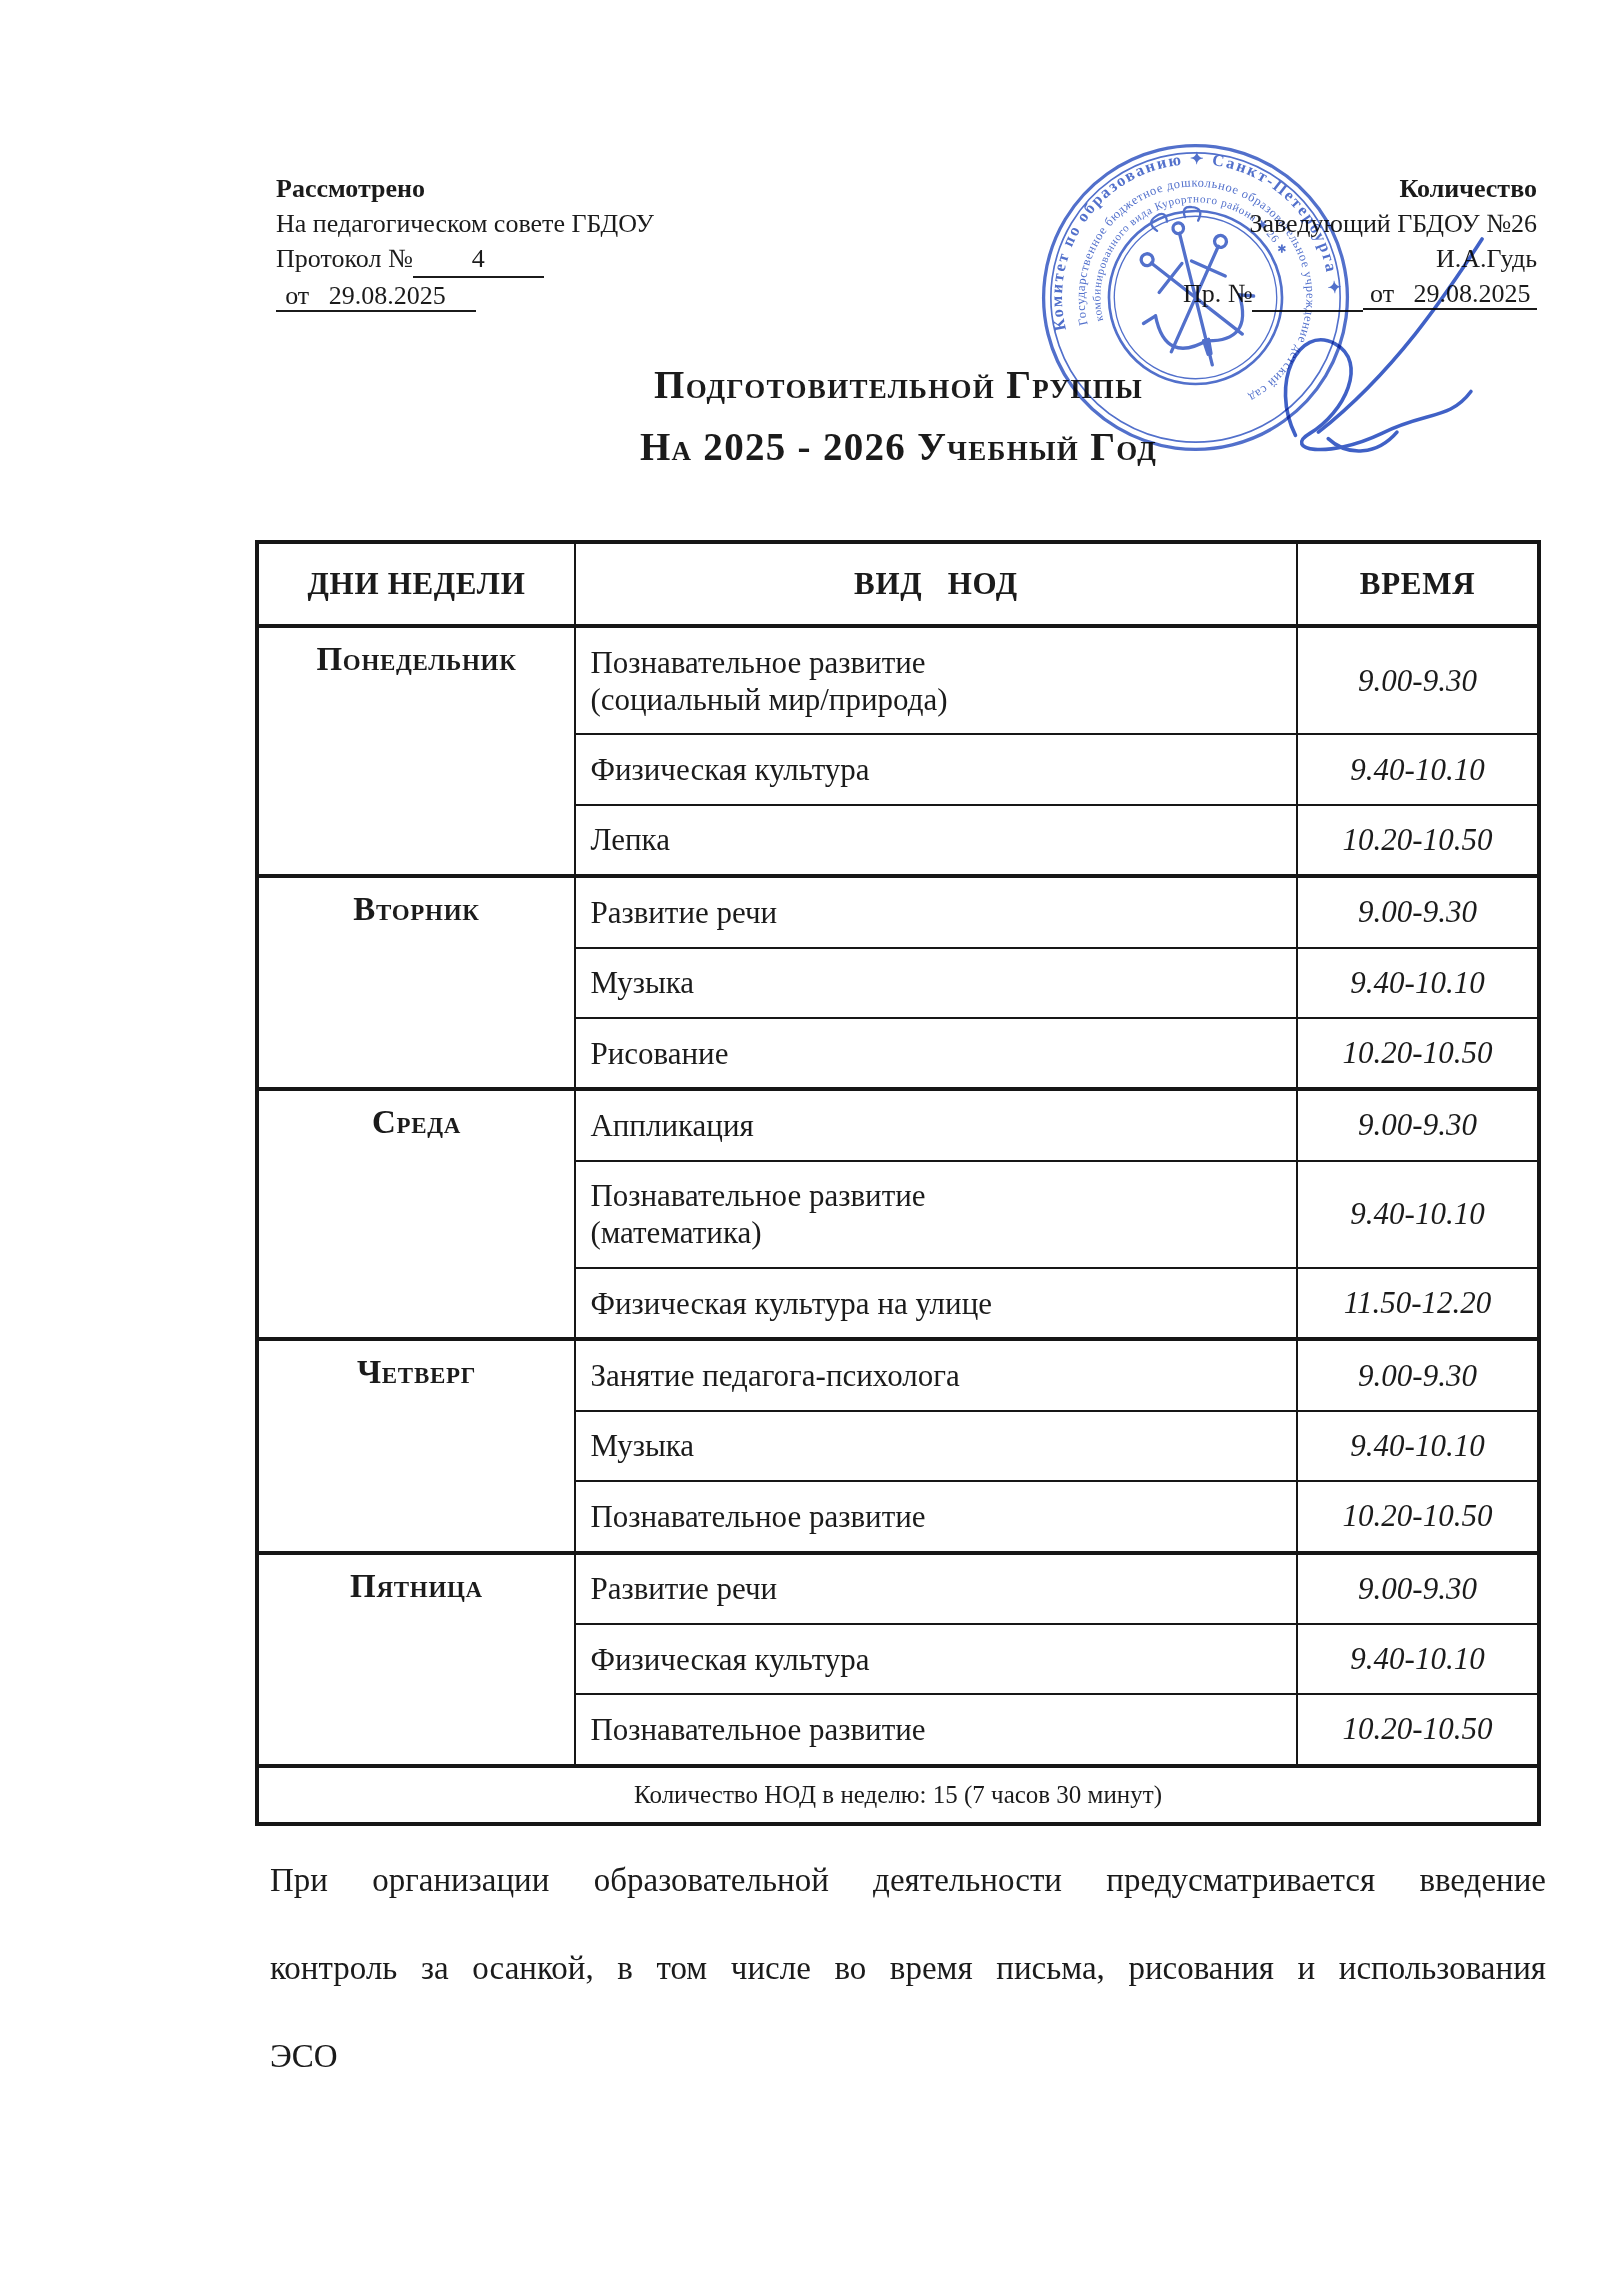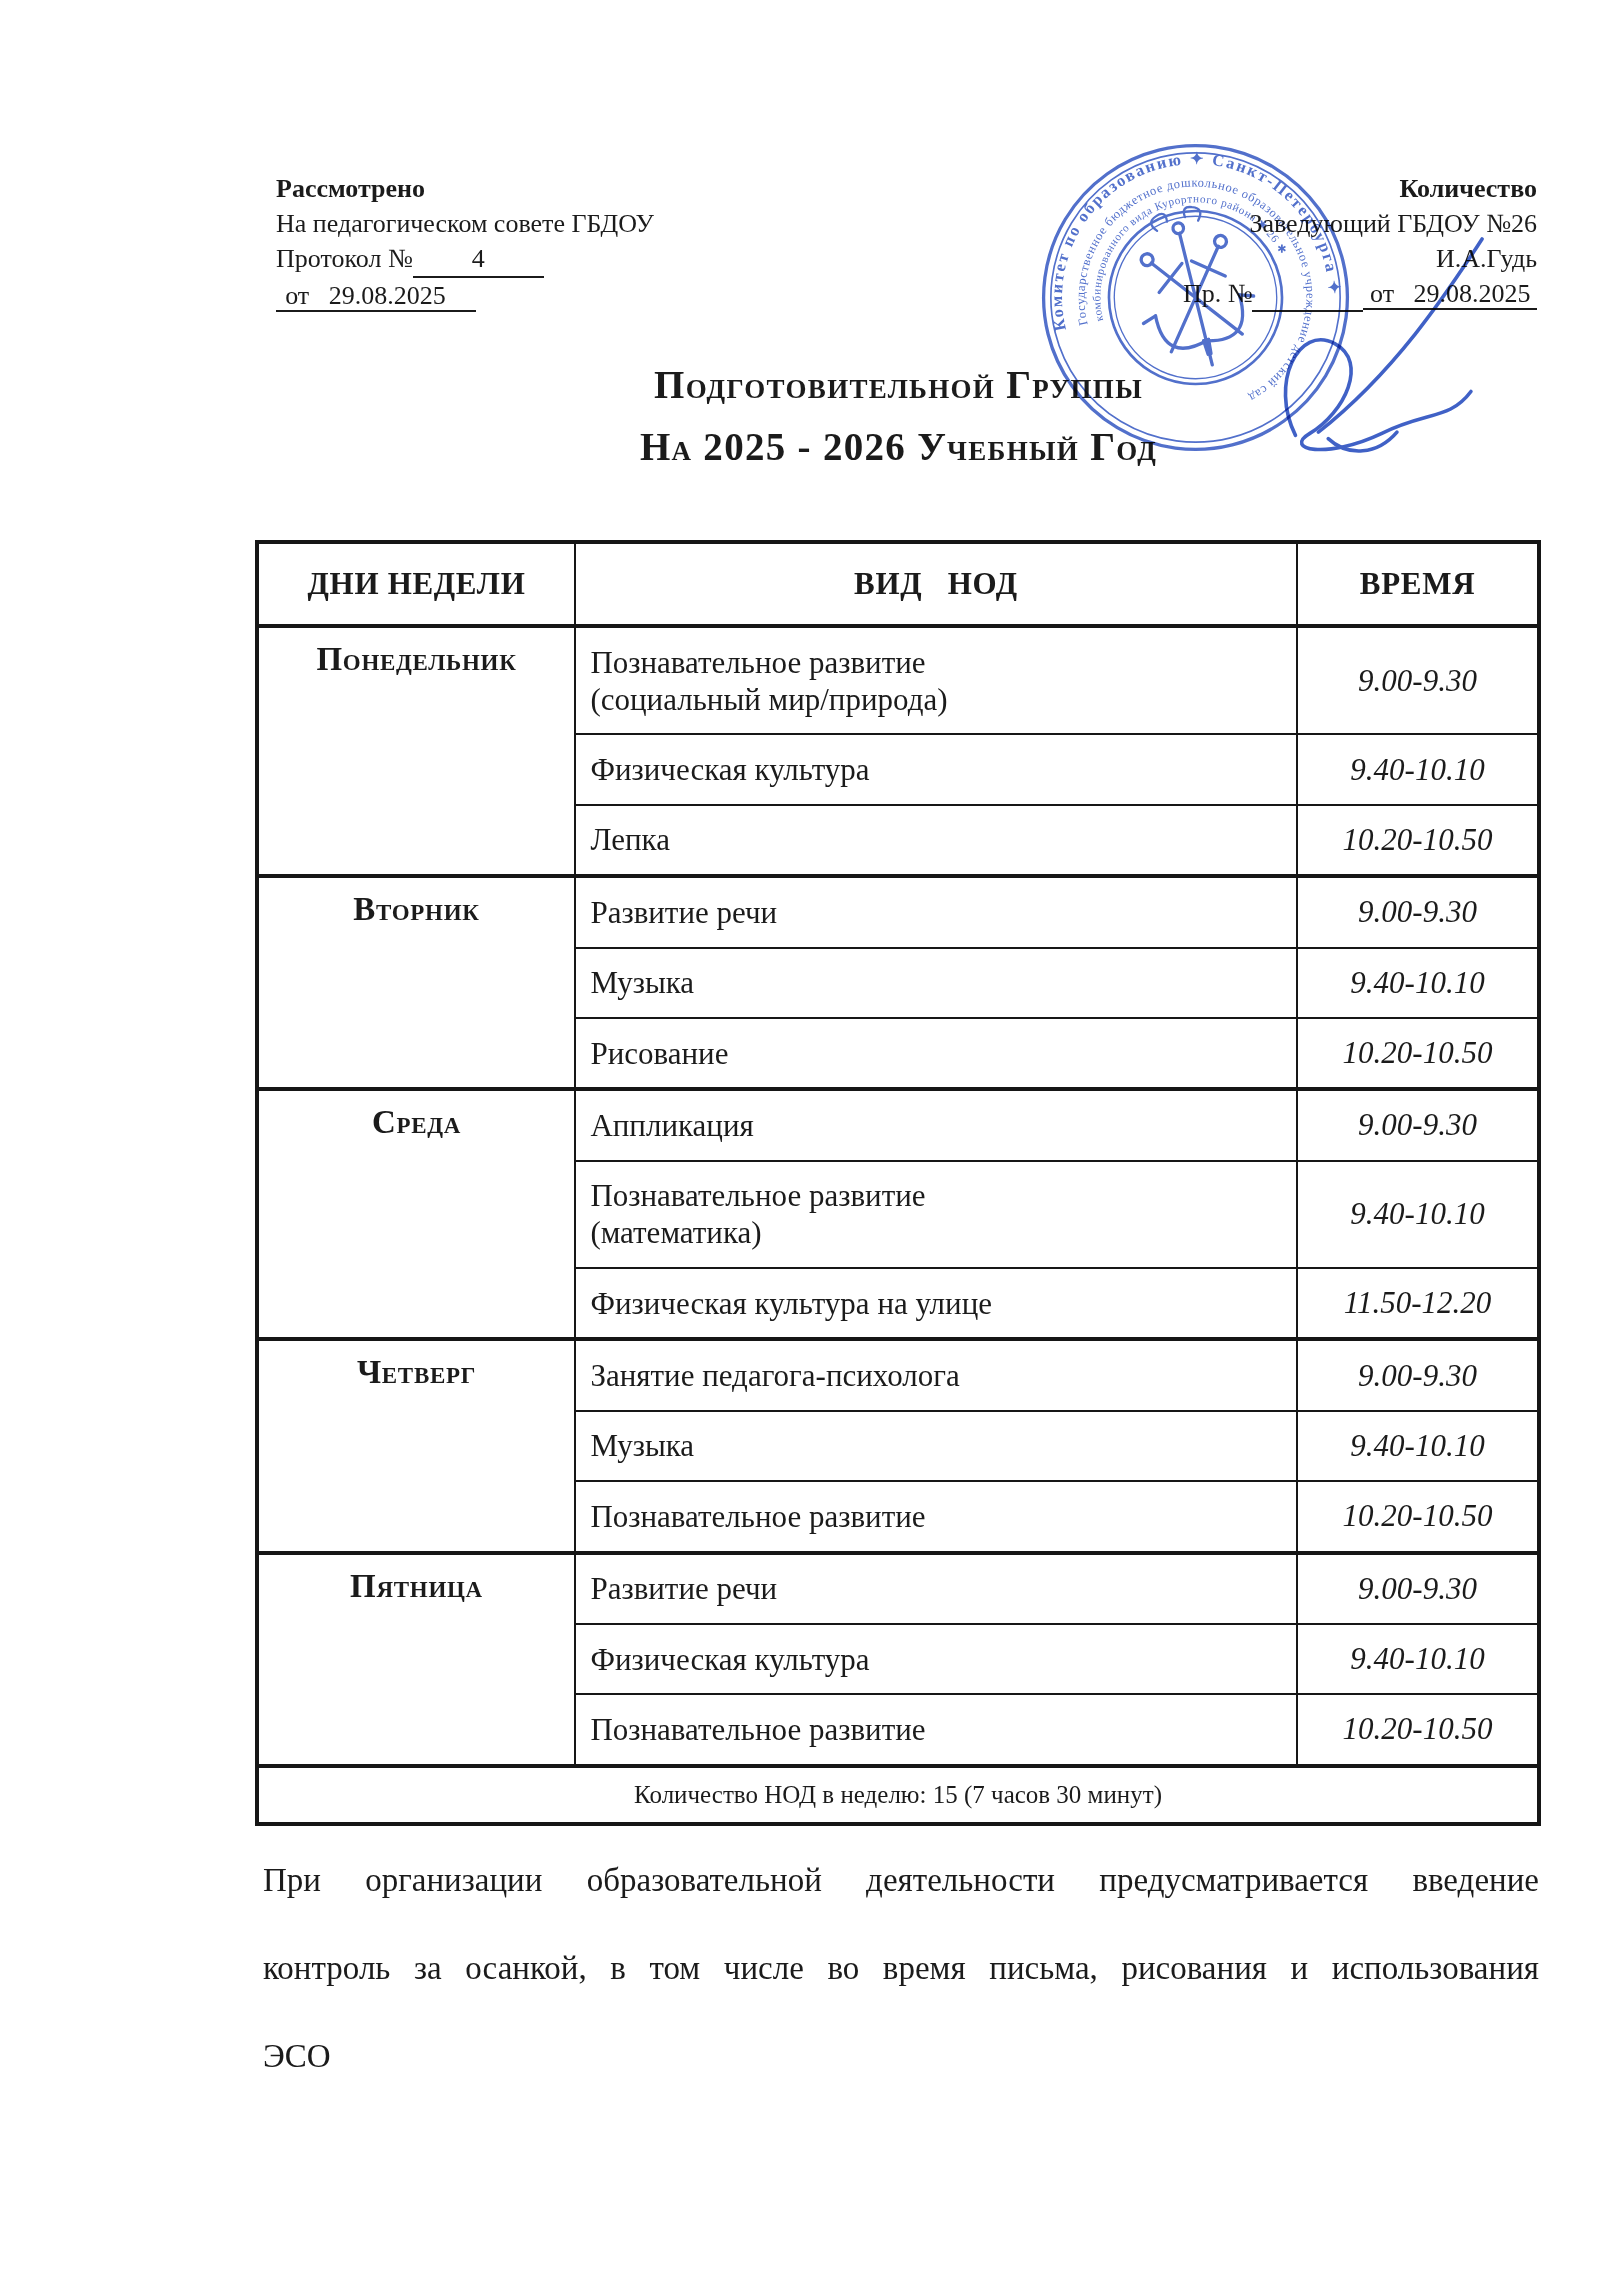--- a/index.html
+++ b/index.html
@@ -54,21 +54,21 @@
     text-align:left;vertical-align:middle;
     padding:15.7px 7.9px 15.7px 14.4px;line-height:37px;
   }
   .time-cell{text-align:center;vertical-align:middle;padding:15.7px 2.6px;font-style:italic;}
   .total-row td{
     border-top-width:4.6px;text-align:center;
     font-size:25px;padding:13px 5.2px;
   }
   
   .note{
-    position:absolute;left:263px;width:1276px;top:1858px;
+    position:absolute;left:270px;width:1276px;top:1858px;
     font-size:33px;line-height:44px;text-align:left;
   }
   .note .jline{text-align:justify;}
   .note .jline::after{content:"";display:inline-block;width:100%;}
   
   .stamp{
     position:absolute;left:1037px;top:139px;width:317px;height:317px;
     opacity:0.82;mix-blend-mode:multiply;
     transform:rotate(-14deg);
   }

